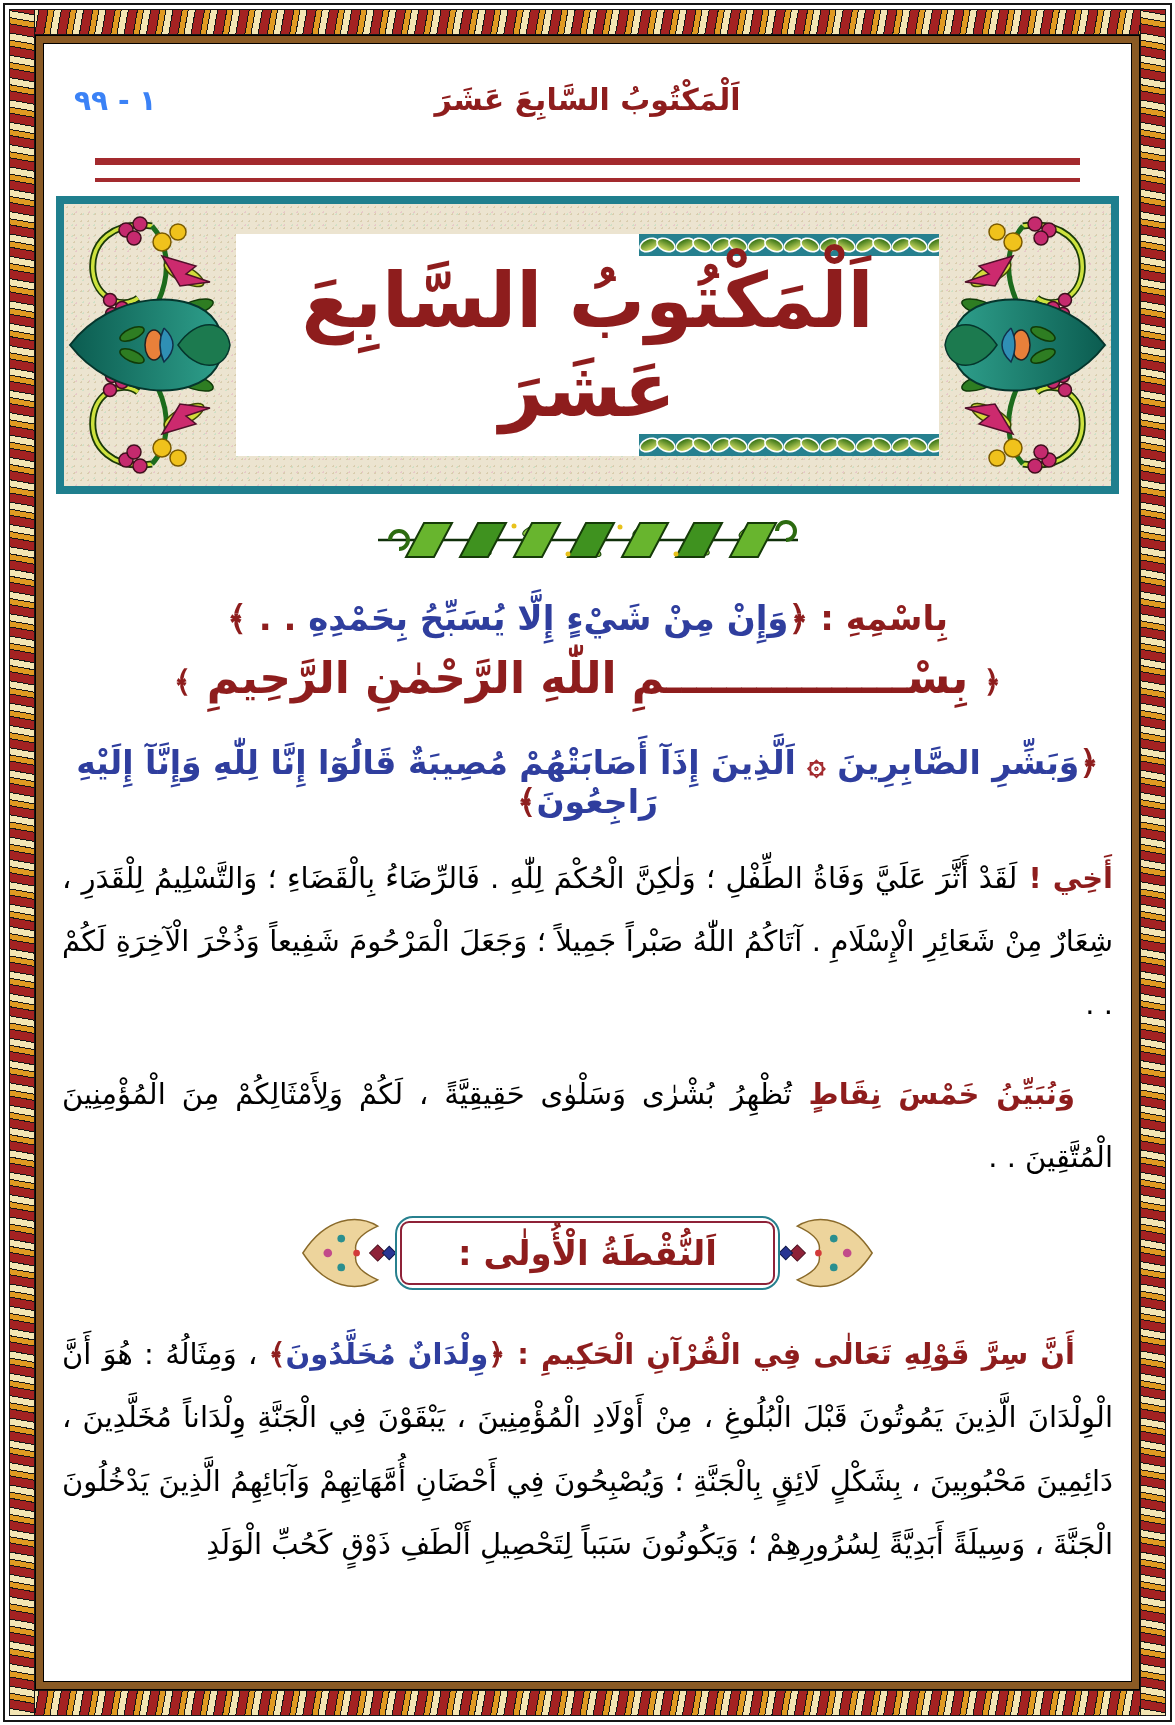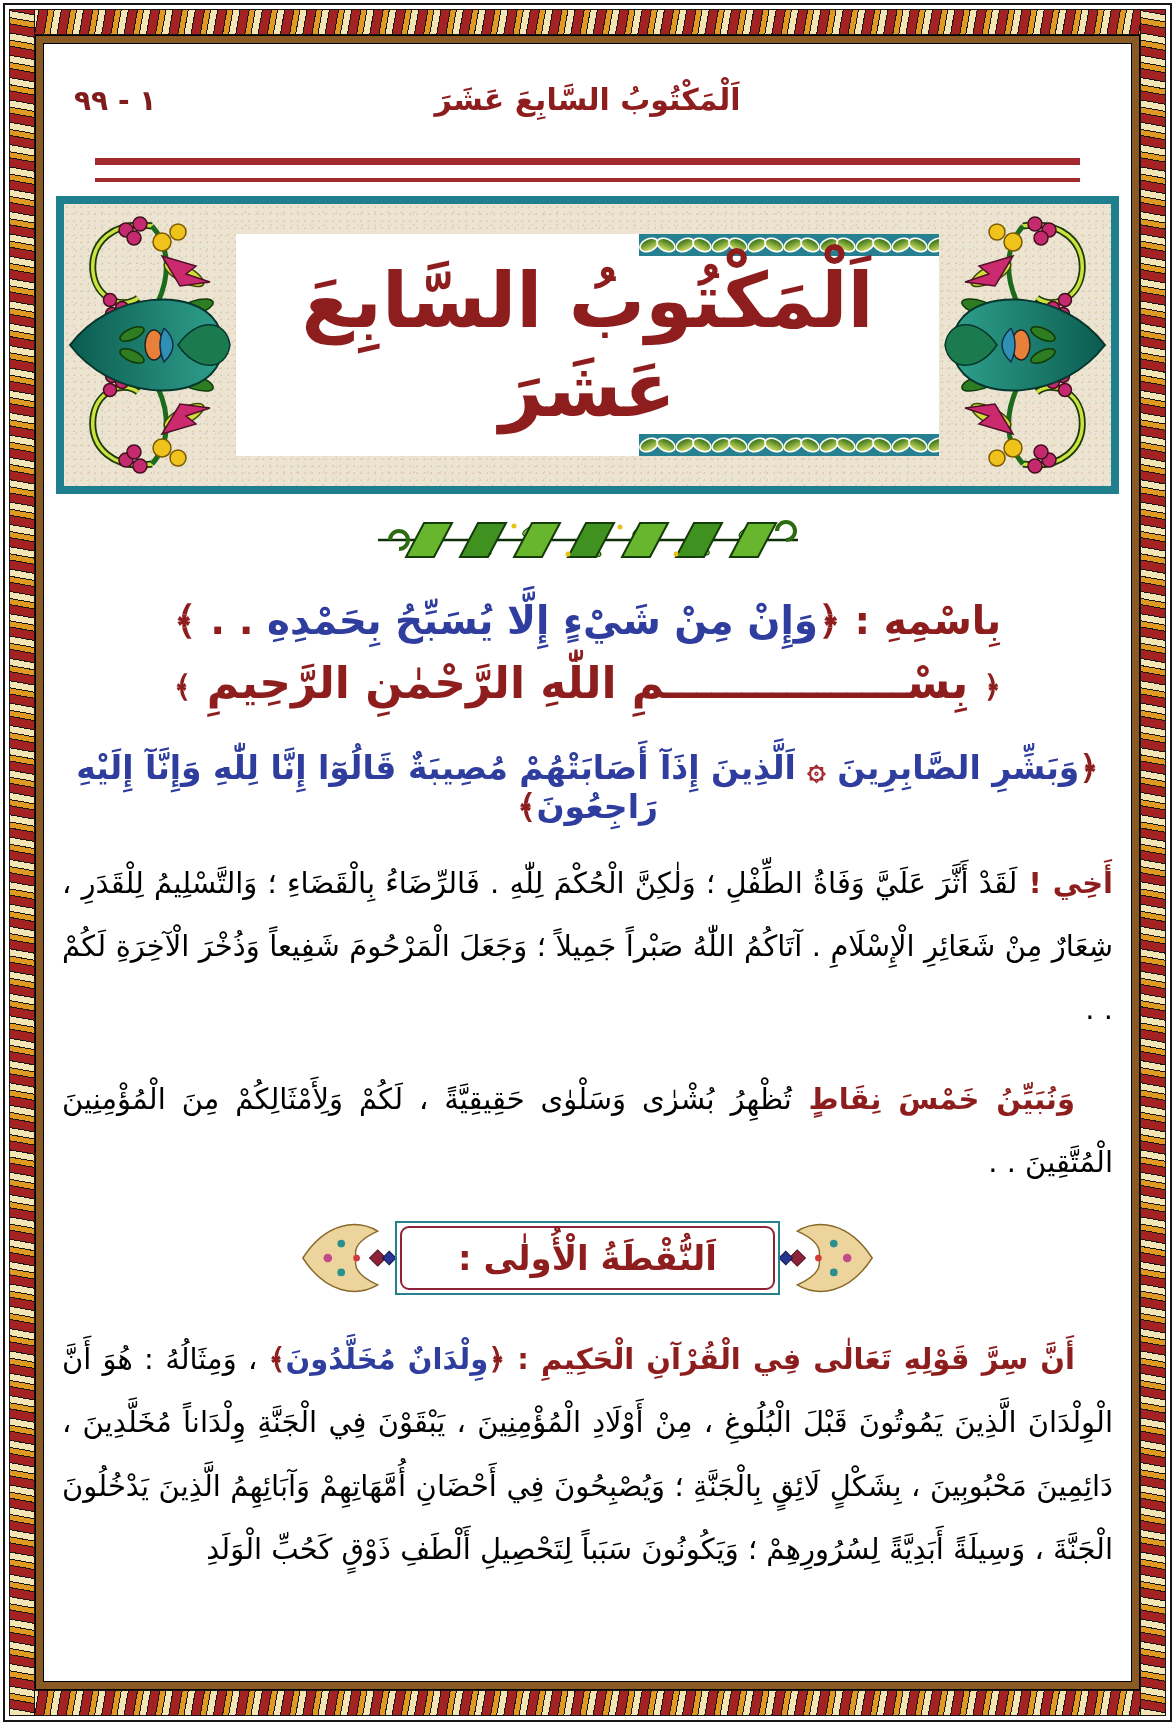--- a/index.html
+++ b/index.html
@@ -18,21 +18,21 @@
     background:repeating-linear-gradient(10deg,
       #f4e6b4 0 6px,#161616 6px 7px,#a42222 7px 15px,#161616 15px 16px,
       #e09a22 16px 21px,#161616 21px 22px);}
   .chain.top{top:9px;} .chain.bottom{bottom:9px;}
   .chain.left{left:9px;} .chain.right{right:9px;}
   .frame-brown{position:absolute;inset:36px;border:7px solid #8a5a24;
     box-shadow:0 0 0 1px #000, inset 0 0 0 1px #000;pointer-events:none;}
   
   .content{position:absolute;inset:46px 52px;color:#000;}
   .hdr{position:relative;padding-top:36px;height:52px;}
-  .page-ref{position:absolute;right:auto;left:22px;top:38px;color:#7f1d1d;
+  .page-ref{position:absolute;right:auto;left:22px;top:38px;color:#3b82f6;
     font-size:28px;font-weight:bold;}
   .running-title{text-align:center;color:#8e1d1d;font-size:30px;font-weight:bold;}
   .double-rule{width:92%;margin:24px auto 0;height:13px;
     border-top:7px solid #a32a2e;border-bottom:4px solid #a32a2e;}
   
   .title-box{position:relative;margin:14px 4px 0;height:282px;
     border:8px solid #1f7f8e;
     background-color:#ece4d0;
     background-image:
       radial-gradient(#d9cdae 1px,transparent 1px),
@@ -45,38 +45,38 @@
   .leaf-band.top{top:0;} .leaf-band.bottom{bottom:0;}
   .ornament{position:absolute;top:50%;width:168px;height:258px;margin-top:-129px;}
   .ornament.left{left:2px;} .ornament.right{right:2px;}
   .mirror{transform:scaleX(-1);}
   .chapter-title{position:absolute;left:0;right:0;top:50%;transform:translateY(-50%);
     text-align:center;color:#8e1d1d;font-size:76px;font-weight:bold;letter-spacing:1px;}
   
   .subtitle{margin:40px 20px 0;text-align:center;color:#8e1d1d;
     font-size:30px;font-weight:bold;}
   .garland{margin:24px auto 0;width:440px;height:44px;display:block;}
-  .basmala-line{margin:36px 0 0;text-align:center;font-size:39px;font-weight:bold;}
+  .basmala-line{margin:36px 0 0;text-align:center;font-size:34px;font-weight:bold;}
   .red{color:#8e1d1d;}
   .blue{color:#2f3e9e;}
   .bracket{color:#8e1d1d;font-weight:bold;}
   .bismillah{margin:14px 0 0;text-align:center;color:#8e1d1d;
     font-size:44px;font-weight:bold;}
   .bismillah .bracket{font-size:30px;vertical-align:middle;}
   .verse{margin:40px 0 12px;text-align:center;color:#2f3e9e;
     font-size:33px;font-weight:bold;}
   .verse .rosette{color:#a32a2e;font-size:0.95em;}
   .body-para{margin:26px 10px 0;font-size:29px;line-height:2.18;
     text-align:justify;}
   .body-para.indent{text-indent:38px;}
   .lead{color:#8e1d1d;font-weight:bold;}
   
   .point-wrap{margin:20px auto 0;display:flex;align-items:center;justify-content:center;gap:0;}
   .sprig{width:96px;height:88px;flex:0 0 auto;}
-  .point-box{border:2px solid #27808e;border-radius:0;padding:3px;background:#fff;}
+  .point-box{border:2px solid #27808e;border-radius:18px;padding:3px;background:#fff;}
   .point-box-inner{border:2px solid #8e2238;border-radius:9px;padding:10px 56px;}
   .point-heading{color:#8e1d1d;font-size:34px;font-weight:bold;white-space:nowrap;}
   .hidden-defs{position:absolute;width:0;height:0;overflow:hidden;}
 </style>
 </head>
 <body>
 
 <svg class="hidden-defs" aria-hidden="true">
   <defs>
     <linearGradient id="leafg" x1="0" y1="0" x2="0" y2="1">

